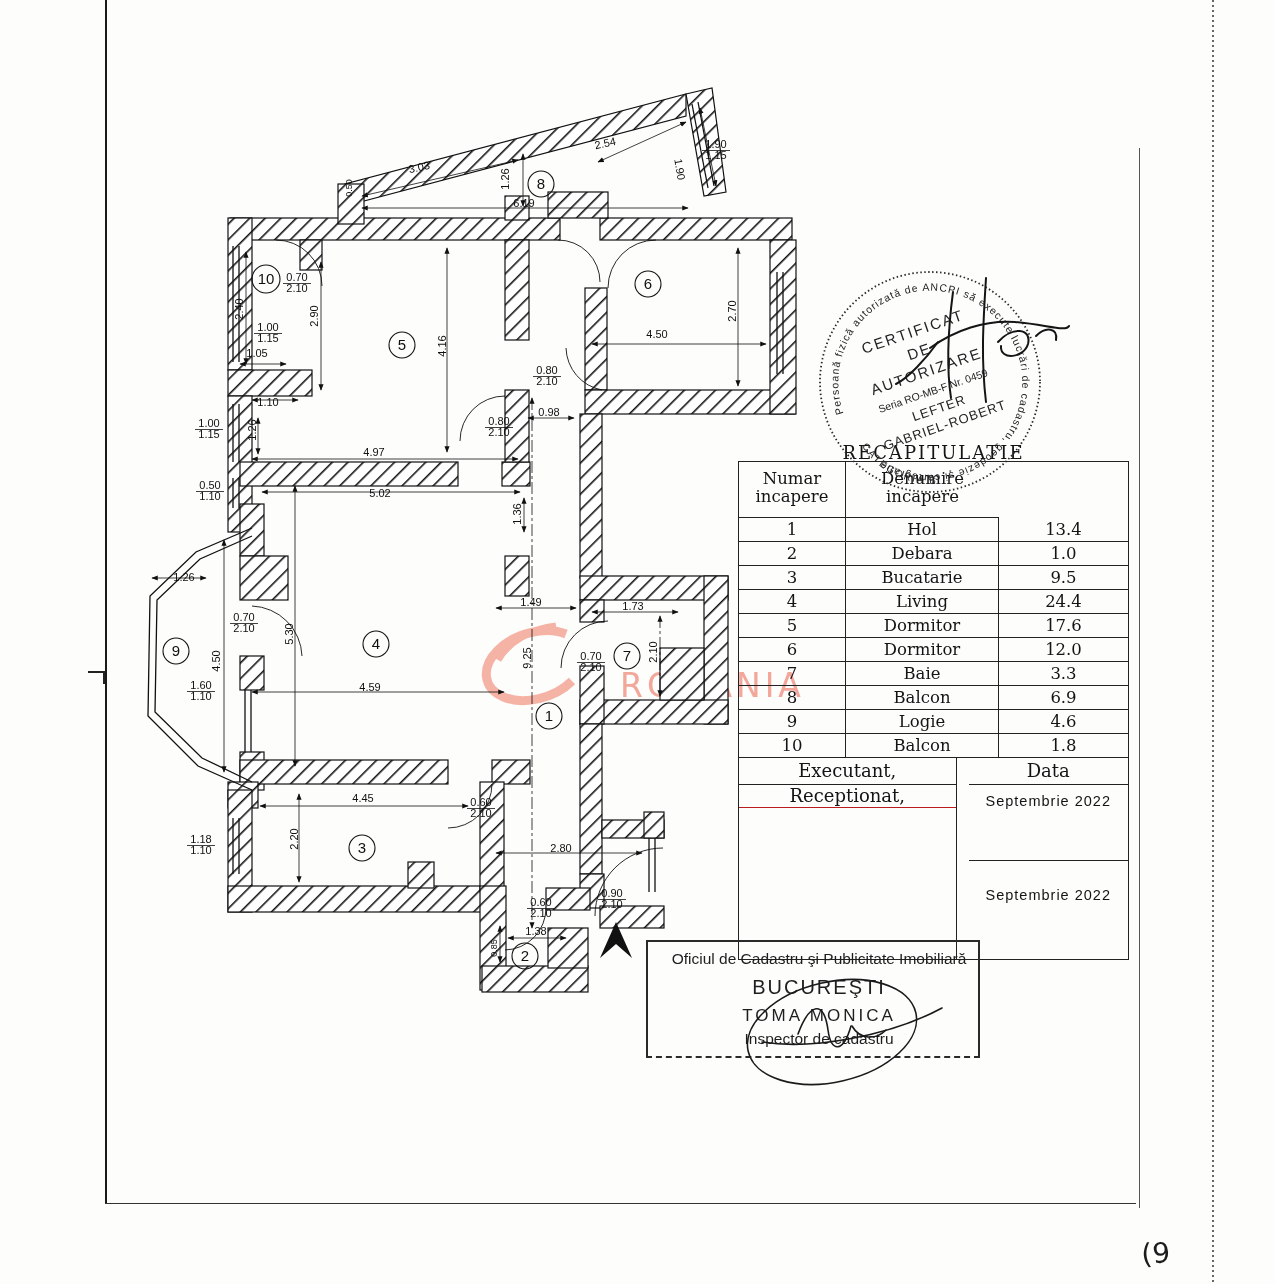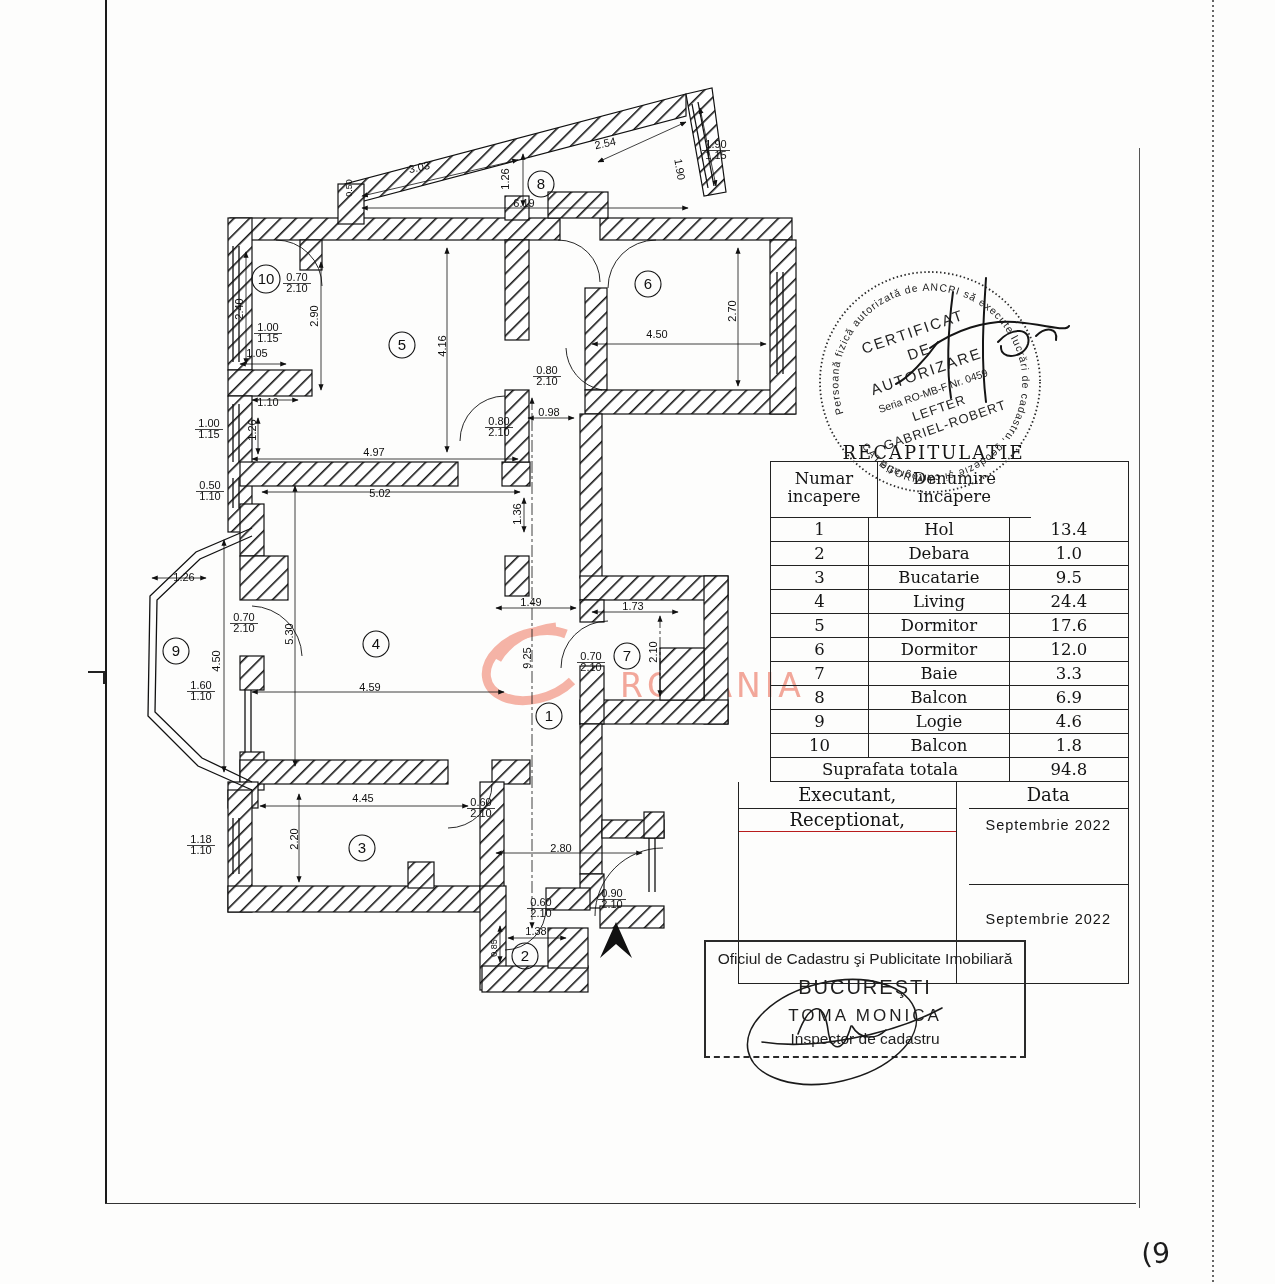--- a/index.html
+++ b/index.html
@@ -9,41 +9,41 @@
   .b-left{left:105px;top:0;width:2px;height:1203px;background:#1a1a1a;}
   .b-right{left:1139px;top:148px;width:1px;height:1060px;background:#555;}
   .b-dotted{left:1212px;top:0;width:2px;height:1284px;background:repeating-linear-gradient(#666 0 2px,transparent 2px 5px);}
   .b-bottom{left:105px;top:1203px;width:1031px;height:1px;background:#333;}
   
   .wm{left:468px;top:608px;width:560px;height:110px;z-index:1;}
   .wm-text{position:absolute;left:152px;top:58px;font-family:"DejaVu Sans",sans-serif;font-size:33px;letter-spacing:4px;color:#f2a79a;font-weight:400;}
   
   .recap{left:738px;top:442px;width:391px;z-index:2;font-family:"DejaVu Serif",serif;color:#141414;}
   .recap-title{text-align:center;font-size:18px;letter-spacing:2px;height:19px;}
-  .tbl{border:1px solid #222;border-bottom:none;margin-left:32px;}
+  .tbl{border:1px solid #222;border-bottom:none;}
   .row{display:flex;}
   .c{border-right:1px solid #222;border-bottom:1px solid #222;box-sizing:border-box;text-align:center;overflow:hidden;}
   .c:last-child{border-right:none;}
   .c1{width:107px;} .c2{width:153px;} .c3{width:129px;}
   .hd{height:56px;font-size:16.5px;line-height:18px;padding-top:8px;}
   .hd3{padding-top:3px;line-height:17px;font-size:16px;}
   .r{height:24px;font-size:16.5px;line-height:23px;}
   .merged{width:261px;}
   .exec{border:1px solid #222;border-top:none;display:flex;font-size:16px;gap:12px;}
   .ecol-l{width:225px;border-right:1px solid #222;box-sizing:border-box;}
   .ecol-r{width:165px;box-sizing:border-box;}
   .e-h{height:26px;border-bottom:1px solid #222;text-align:center;font-size:18px;line-height:25px;}
   .e-body{height:84px;border-bottom:1px solid #222;box-sizing:border-box;}
   .e-txt{font-family:"Liberation Sans",sans-serif;font-size:13px;line-height:14px;white-space:pre;padding:3px 0 0 4px;color:#1b1b1b;}
   .e-date{font-family:"Liberation Sans",sans-serif;font-size:14.5px;letter-spacing:1px;text-align:center;padding-top:8px;height:76px;border-bottom:1px solid #222;box-sizing:border-box;}
   .e-rec{height:22px;border-bottom:1px solid #b91c1c;text-align:center;font-size:18px;line-height:21px;}
   .e-blank{height:76px;}
   .e-date2{font-family:"Liberation Sans",sans-serif;font-size:14.5px;letter-spacing:1px;text-align:center;padding-top:26px;height:98px;box-sizing:border-box;}
   
-  .ocpi{left:704px;top:940px;width:318px;height:114px;z-index:3;border:2px solid #2a2a2a;border-bottom:2px dashed #2a2a2a;font-family:"Liberation Sans",sans-serif;color:#1e1e1e;text-align:center;}
+  .ocpi{left:646px;top:940px;width:318px;height:114px;z-index:3;border:2px solid #2a2a2a;border-bottom:2px dashed #2a2a2a;font-family:"Liberation Sans",sans-serif;color:#1e1e1e;text-align:center;padding-left:12px;}
   .ocpi .l1{font-size:15.5px;margin-top:8px;}
   .ocpi .l2{font-size:20px;letter-spacing:2px;margin-top:8px;}
   .ocpi .l3{font-size:17px;letter-spacing:3px;margin-top:7px;}
   .ocpi .l4{font-size:15.5px;margin-top:4px;}
   svg{position:absolute;left:0;top:0;}
   #stampSvg{z-index:4;} #planSvg{z-index:5;pointer-events:none;}
   .dim{font-family:"Liberation Sans",sans-serif;font-size:11px;fill:#101010;}
   .dimS{font-family:"Liberation Sans",sans-serif;font-size:9px;fill:#101010;}
   .roomN{font-family:"Liberation Sans",sans-serif;font-size:15px;fill:#101010;}
   .stampTxt{font-family:"Liberation Sans",sans-serif;fill:#232323;}
@@ -113,24 +113,20 @@
       </div>
     <div class="row">
         <div class="c c1 r">9</div>
         <div class="c c2 r">Logie</div>
         <div class="c c3 r">4.6</div>
       </div>
     <div class="row">
         <div class="c c1 r">10</div>
         <div class="c c2 r">Balcon</div>
         <div class="c c3 r">1.8</div>
-      </div>
-    <div class="row">
-        <div class="c merged r">Suprafata totala</div>
-        <div class="c c3 r">94.8</div>
       </div>
   </div>
   <div class="exec">
     <div class="ecol-l">
       <div class="e-h">Executant,</div>
       <div class="e-rec">Receptionat,</div>
       <div class="e-blank"></div>
     </div>
     <div class="ecol-r">
       <div class="e-h" style="border-left:none;">Data</div>

